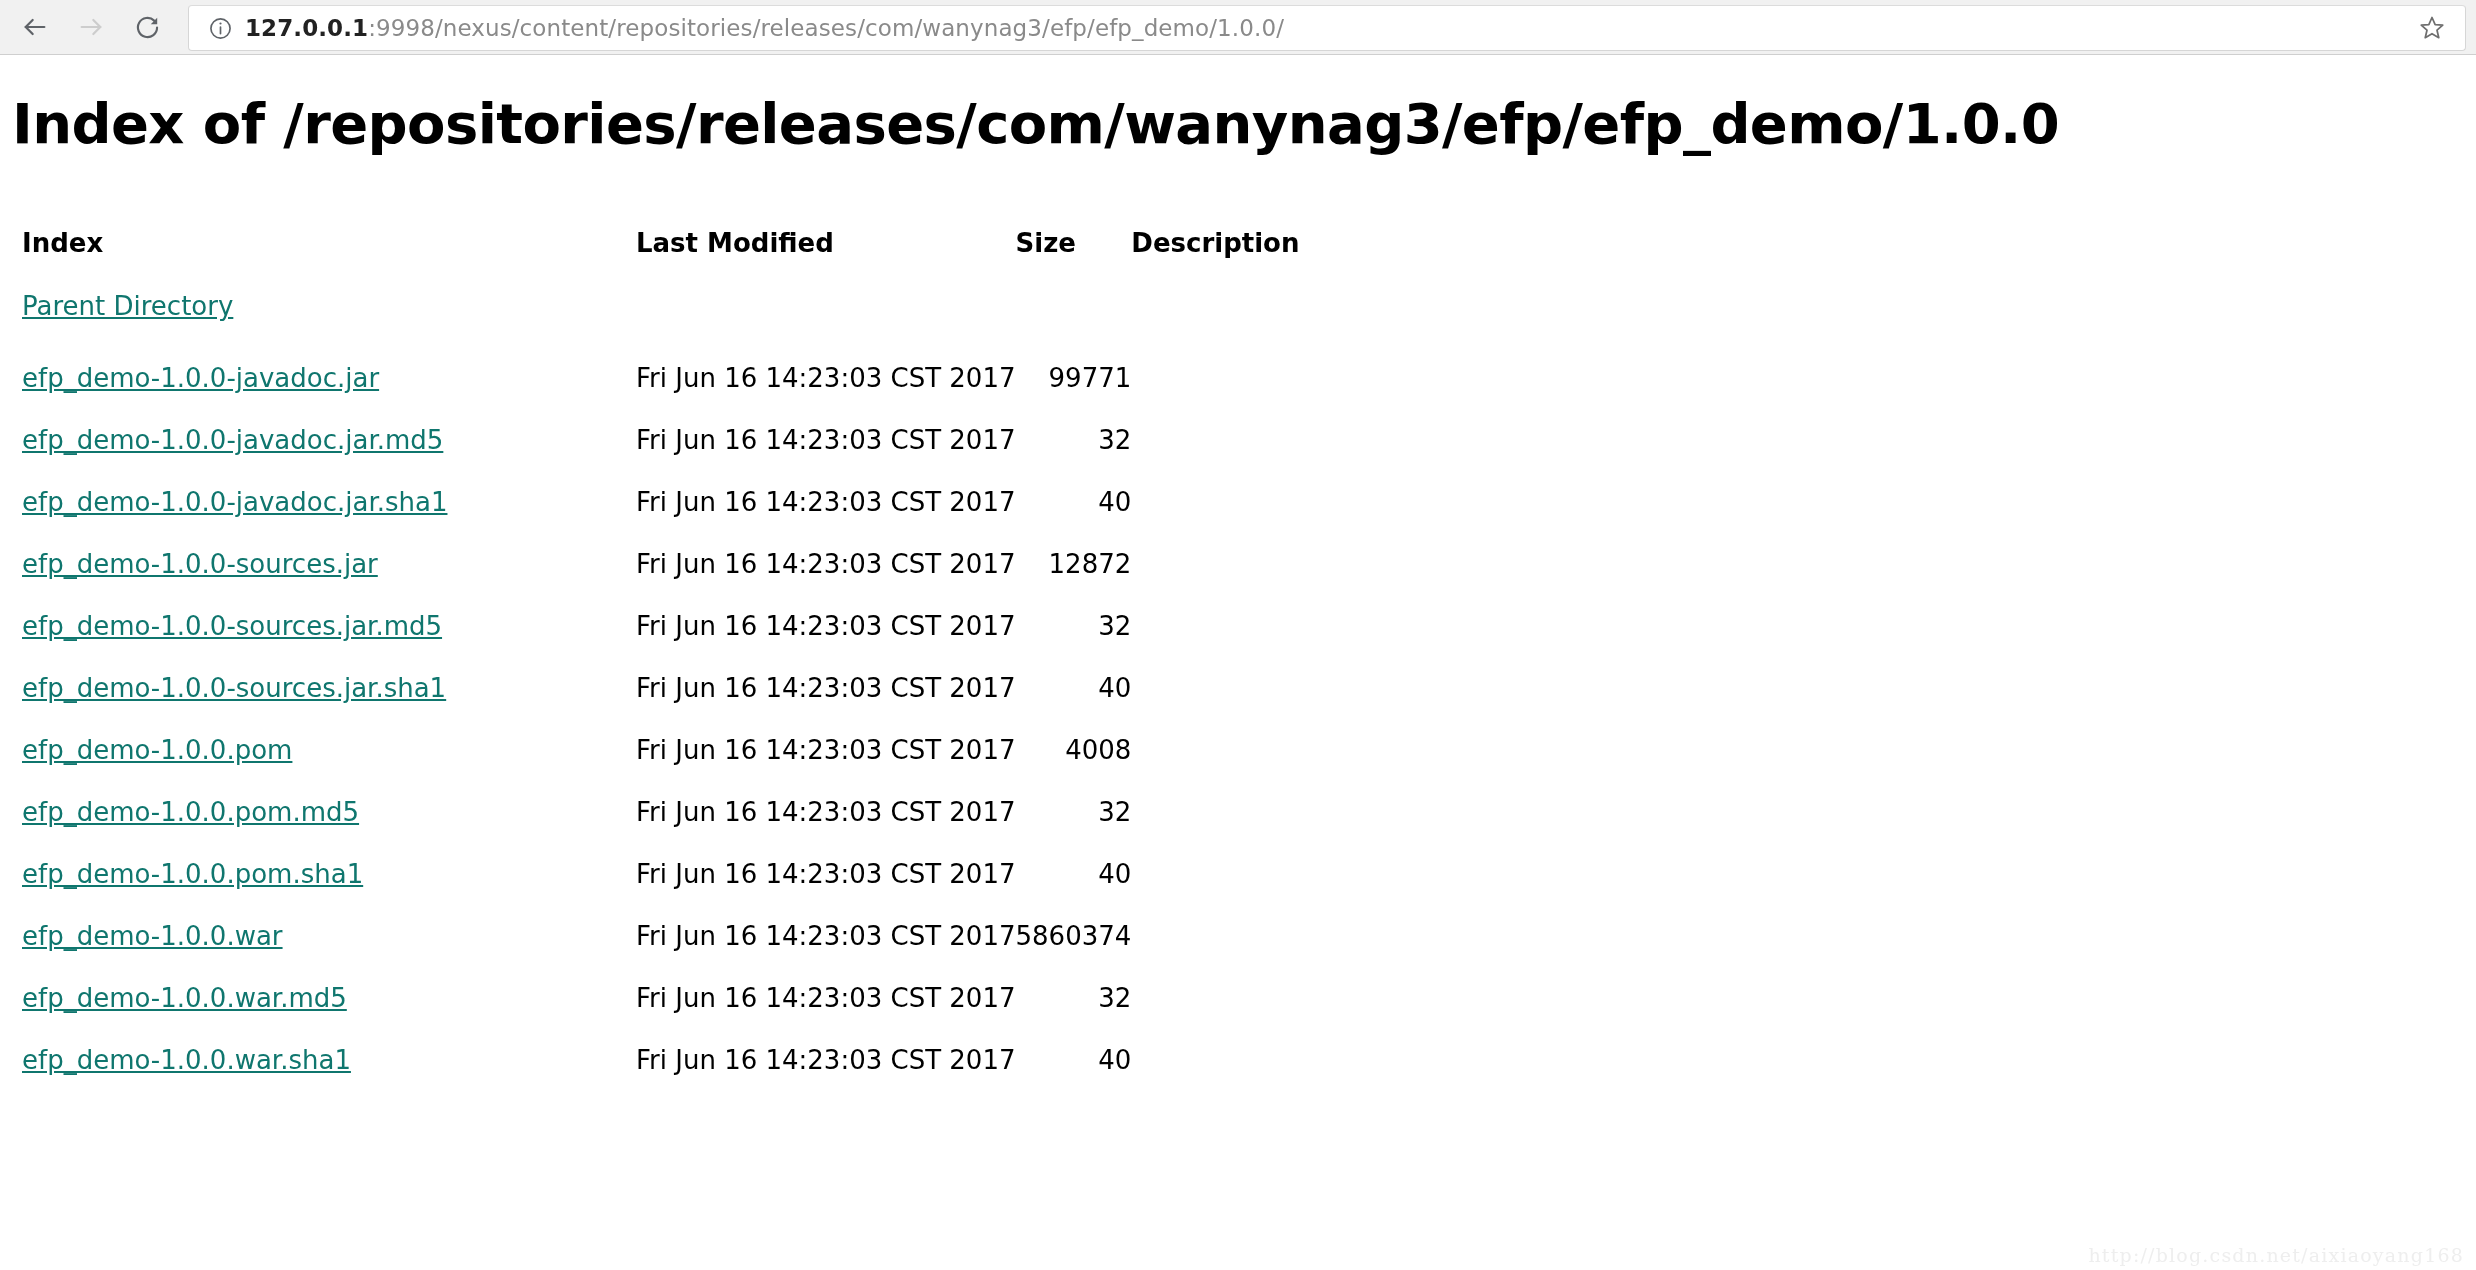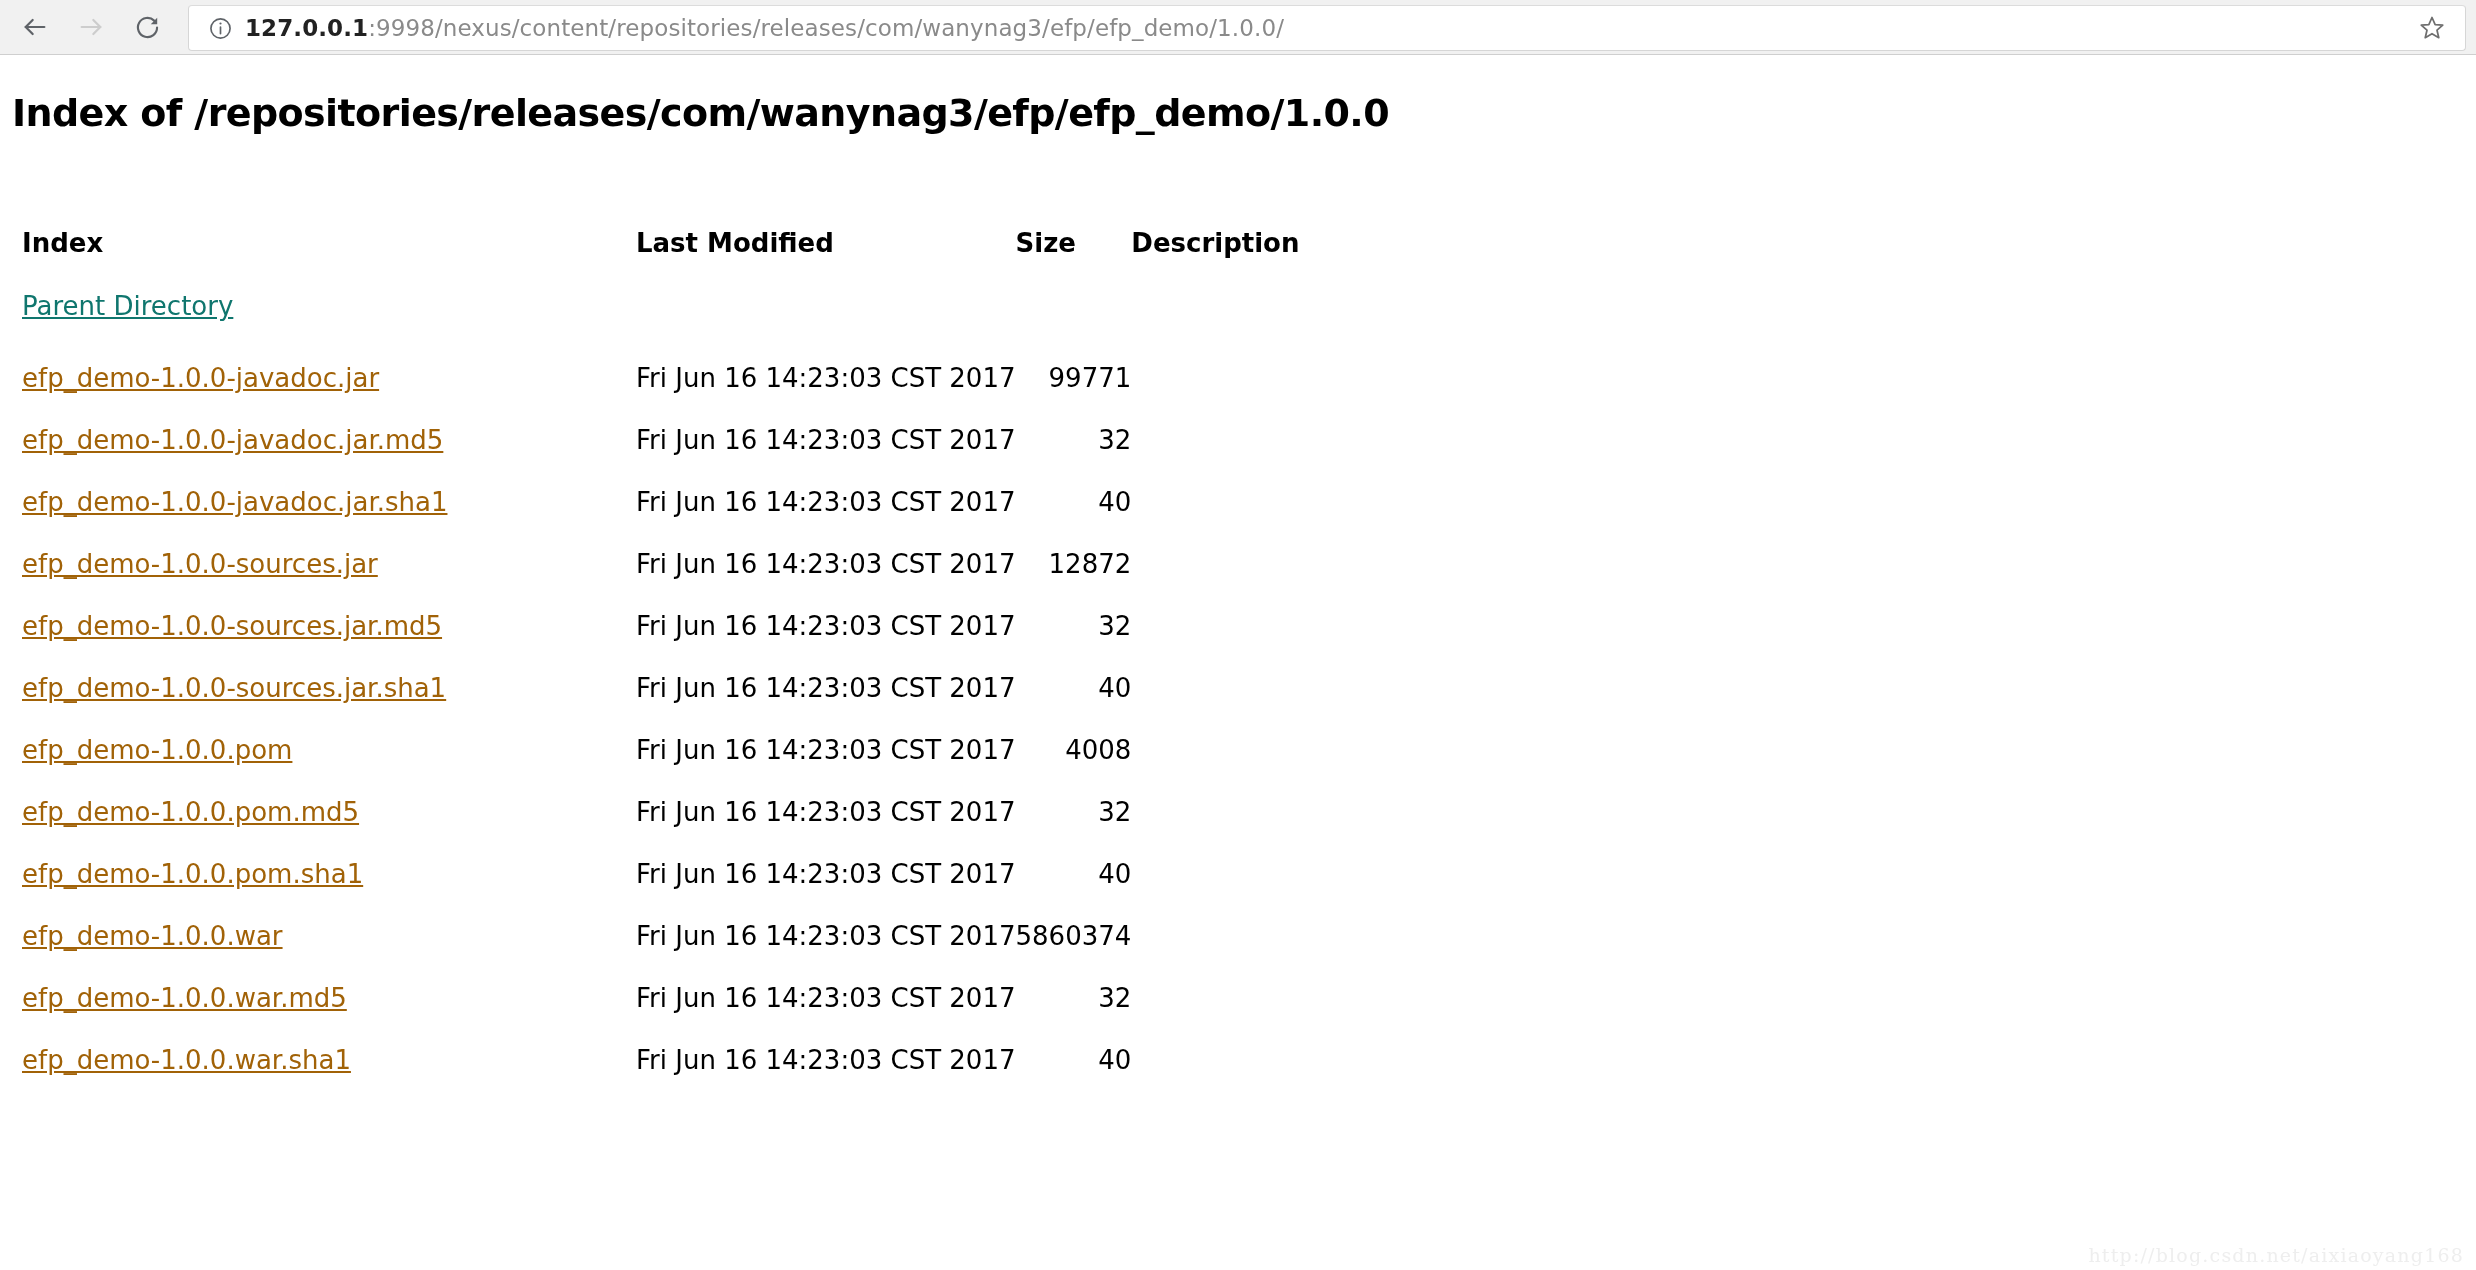--- a/index.html
+++ b/index.html
@@ -96,21 +96,21 @@
     background: #ffffff;
     overflow: hidden;
   }
 
   h1.index-title {
     margin: 0;
     position: absolute;
     left: 12px;
     top: 35px;
     font-family: "DejaVu Sans", sans-serif;
-    font-size: 38px;
+    font-size: 56px;
     font-weight: bold;
     color: #000000;
     letter-spacing: -0.6px;
     white-space: nowrap;
   }
 
   table.listing {
     position: absolute;
     left: 22px;
     top: 172px;
@@ -139,21 +139,21 @@
   th.col-desc  { width: 400px; text-align: left; padding-left: 52px; }
 
   td.cell-name { width: 614px; }
   td.cell-date { text-align: right; padding-right: 10px; }
   td.cell-size { text-align: right; padding-right: 0px; padding-left: 24px; }
   td.cell-desc { padding-left: 52px; }
 
   tr.spacer-row td { padding: 0; height: 10px; line-height: 10px; }
 
   a.file-link {
-    color: #a16207;
+    color: #0f766e;
     text-decoration: underline;
     font-family: "DejaVu Sans", sans-serif;
   }
   a.parent-link {
     color: #0f766e;
     text-decoration: underline;
     font-family: "DejaVu Sans", sans-serif;
   }
 
   .watermark {

